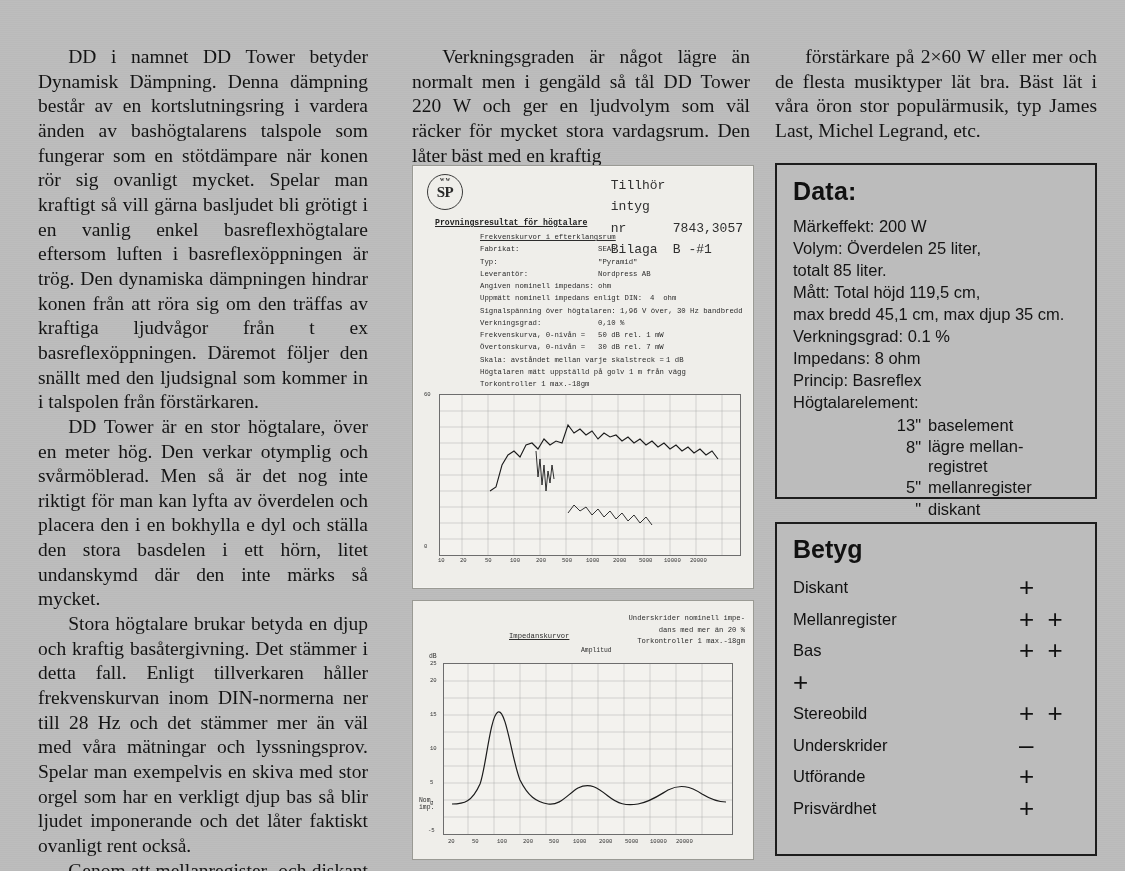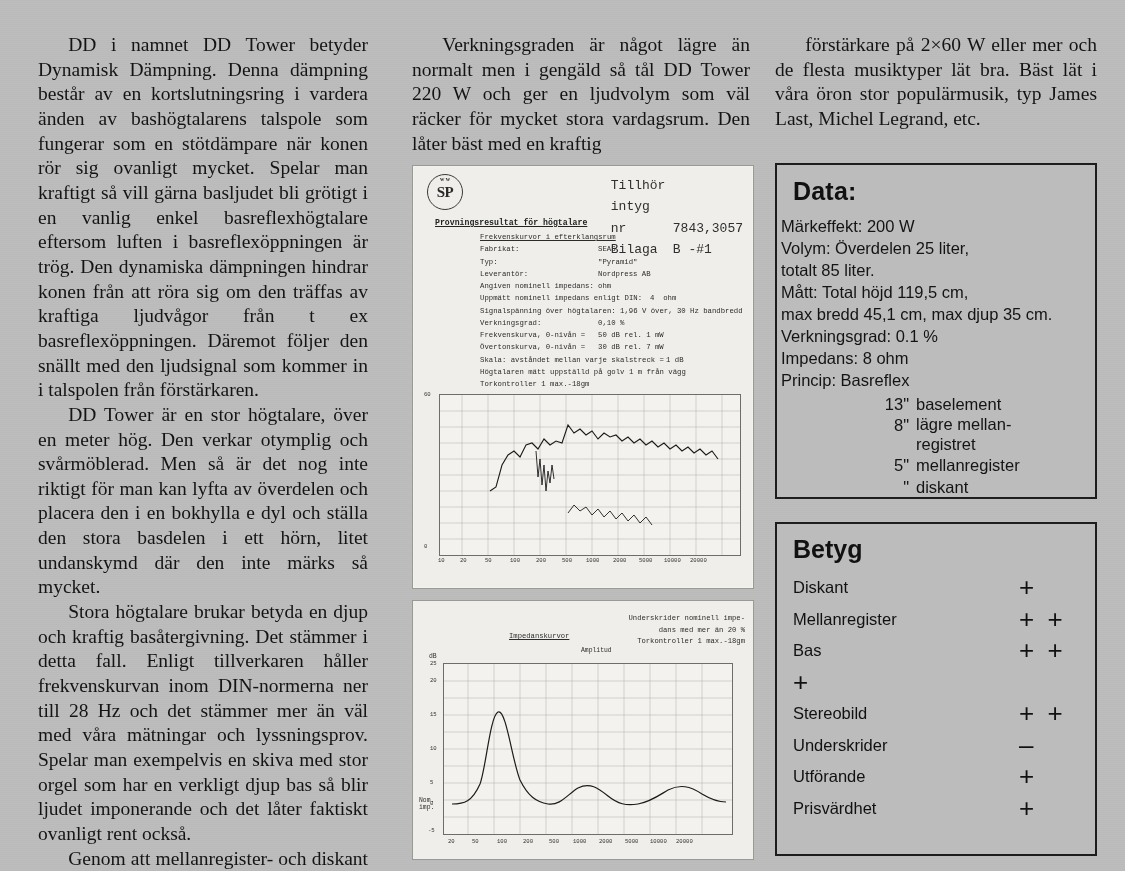--- a/index.html
+++ b/index.html
@@ -29,21 +29,21 @@
     line-height: 1.265;
     text-align: justify;
     text-justify: inter-word;
     hyphens: manual;
     color: #141414;
   }
   .col p {
     margin: 0;
     text-indent: 1.55em;
   }
-  .col p:first-child { text-indent: 1.55em; }
+  .col p:first-child { text-indent: 1.55em; margin-top: 12px; }
 
   #col-left  { left: 38px;  top: 33px;  width: 330px; }
   #col-mid   { left: 412px; top: 33px;  width: 338px; }
   #col-right { left: 775px; top: 33px;  width: 322px; }
 
   
   .report {
     position: absolute;
     left: 412px;
     top: 165px;
@@ -166,21 +166,21 @@
     left: 775px; top: 163px; width: 318px; height: 332px;
   }
   #data-box h2 {
     margin: 12px 0 10px 16px;
     font-family: "Liberation Sans", sans-serif;
     font-size: 25px;
     font-weight: bold;
     letter-spacing: 0.2px;
   }
   .data-list {
-    margin: 0 0 0 4px;
+    margin: 0 0 0 16px;
     font-family: "Liberation Sans", sans-serif;
     font-size: 16.5px;
     line-height: 1.33;
     color: #141414;
   }
   .data-list div { white-space: nowrap; }
   .elem-list {
     margin: 2px 0 0 0;
     font-family: "Liberation Sans", sans-serif;
     font-size: 16.5px;
@@ -380,20 +380,21 @@
     <h2>Data:</h2>
     <div class="data-list">
       <div>Märkeffekt: 200 W</div>
       <div>Volym: Överdelen 25 liter,</div>
       <div>totalt 85 liter.</div>
       <div>Mått: Total höjd 119,5 cm,</div>
       <div>max bredd 45,1 cm, max djup 35 cm.</div>
       <div>Verkningsgrad: 0.1 %</div>
       <div>Impedans: 8 ohm</div>
       <div>Princip: Basreflex</div>
+      <div>Högtalarelement:</div>
       <div class="elem-list">
         <div class="elem-row">
           <span class="elem-size">13"</span>
           <span class="elem-name">baselement</span>
         </div>
         <div class="elem-row">
           <span class="elem-size">8"</span>
           <span class="elem-name stack" style="white-space:pre-line">lägre mellan-
 registret</span>
         </div>

